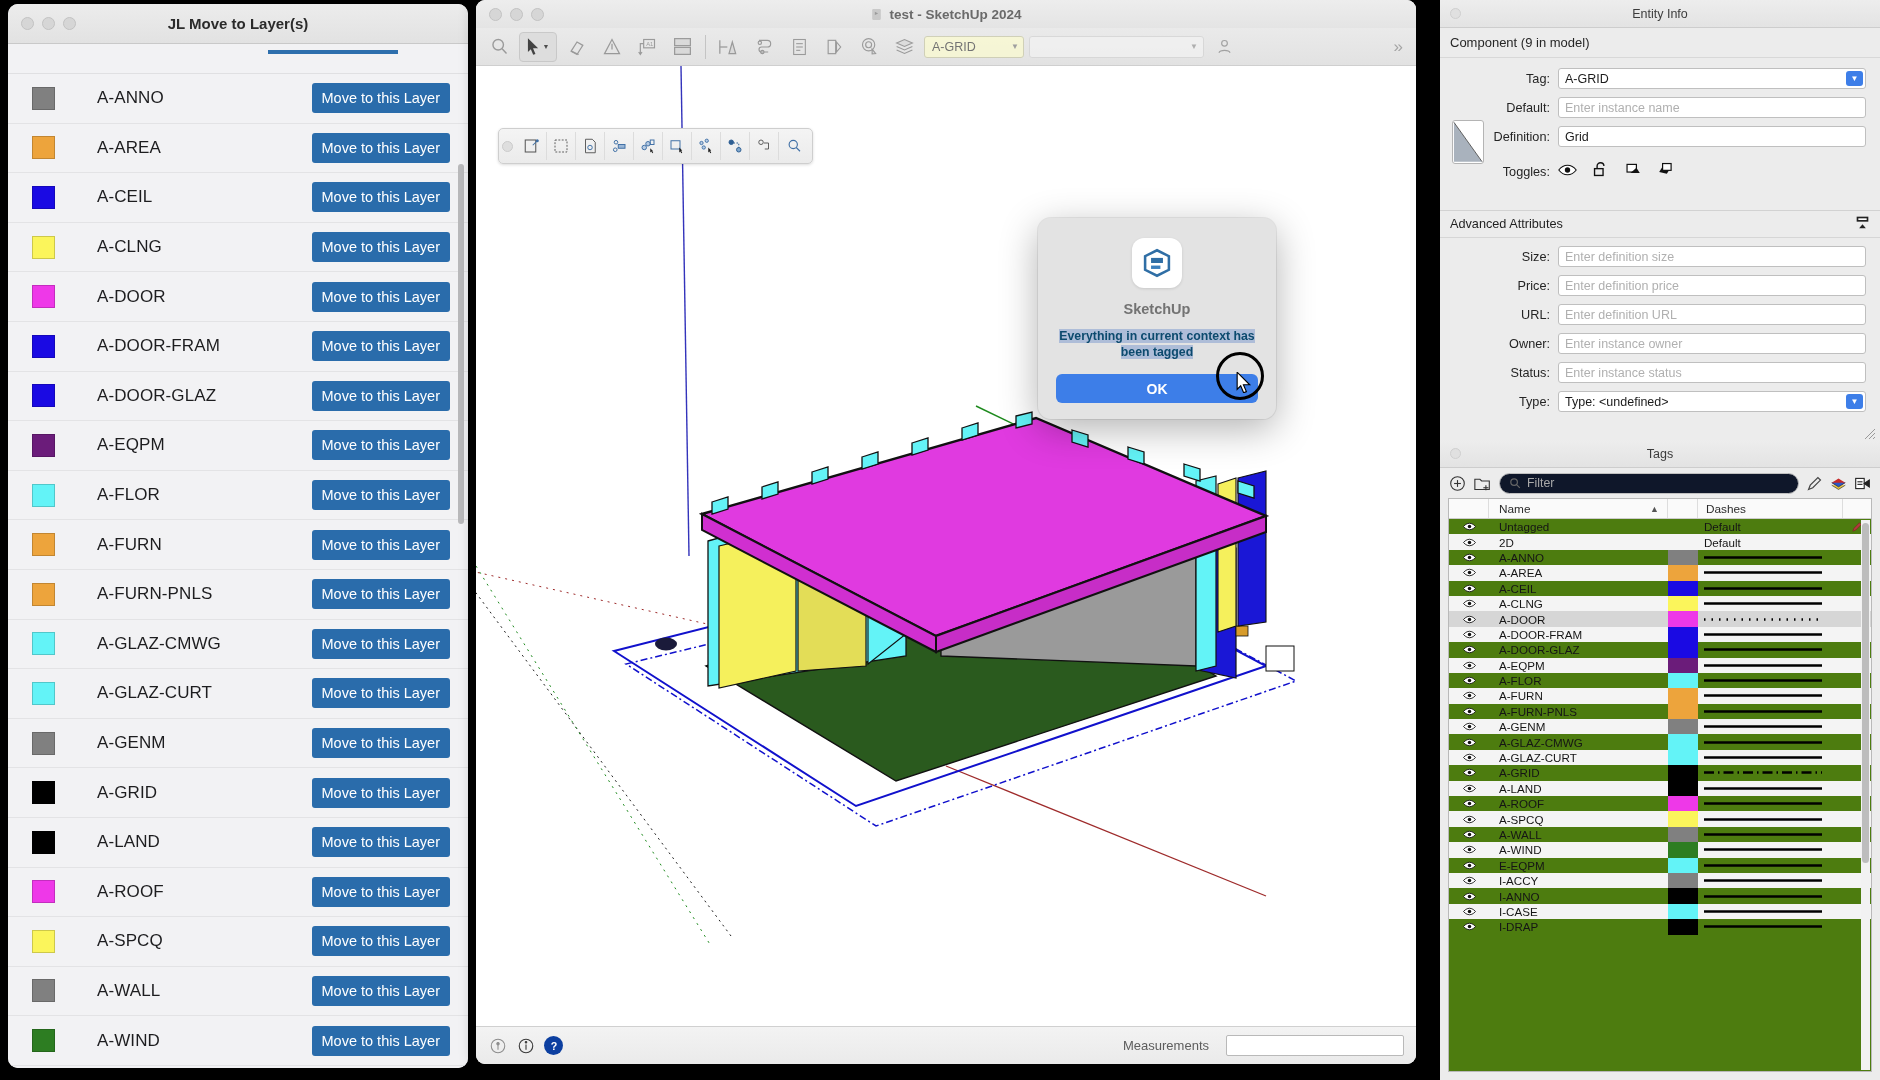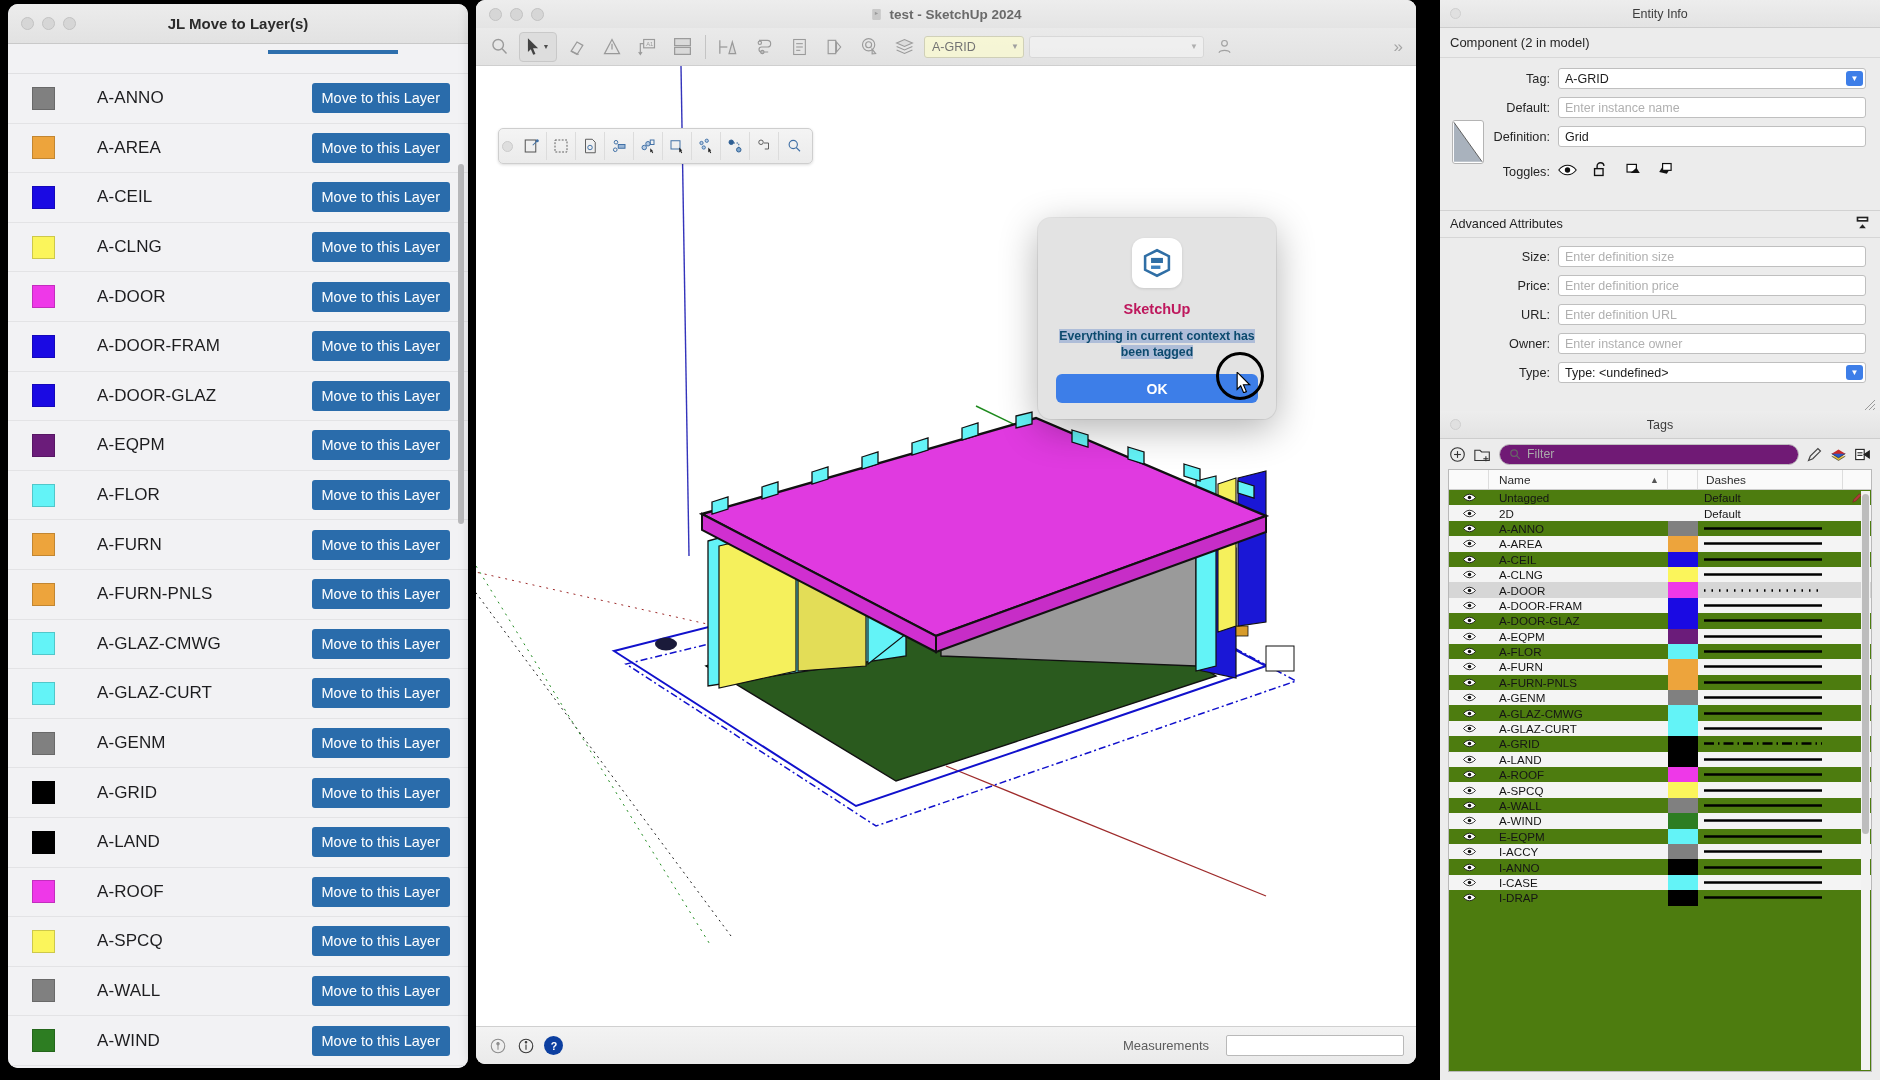--- a/index.html
+++ b/index.html
@@ -132,21 +132,21 @@
     position: absolute; left: 562px; top: 152px; width: 238px;
     background: #e3e3e3; border-radius: 13px; z-index: 30;
     box-shadow: 0 10px 38px rgba(0,0,0,.30), 0 0 0 1px rgba(0,0,0,.07);
     padding: 20px 18px 16px; text-align: center;
   }
   #modal-logo {
     width: 50px; height: 50px; margin: 0 auto 13px; background: #fff;
     border-radius: 12px; display: flex; align-items: center; justify-content: center;
     box-shadow: 0 1px 3px rgba(0,0,0,.12);
   }
-  #modal-title { font-size: 14.5px; font-weight: bold; color: #be185d; margin-bottom: 11px; }
+  #modal-title { font-size: 14.5px; font-weight: bold; color: #737373; margin-bottom: 11px; }
   #modal-msg {
     font-size: 12.3px; font-weight: bold; color: #0c4a6e; line-height: 1.32;
     margin-bottom: 14px; padding: 0 2px;
   }
   #modal-msg span { background: #aebdd8; }
   #modal-ok {
     display: block; width: 100%; height: 29px; background: #3d7ee8;
     color: #fff; font-size: 14px; font-weight: bold; border: none; border-radius: 6px;
     cursor: pointer;
   }
@@ -210,21 +210,21 @@
   #adv-head .icon { margin-left: auto; cursor: pointer; }
   #adv-body { padding: 8px 14px 8px 10px; flex: none; }
   #resize-grip { height: 12px; position: relative; flex: none; }
 
   
   #tags-panel { flex: 1; display: flex; flex-direction: column; min-height: 0; }
   #tags-toolbar {
     height: 30px; display: flex; align-items: center; gap: 7px; padding: 0 9px; flex: none;
   }
   #tg-filter {
-    flex: 1; height: 21px; background: #701a75; border: 1px solid #c0c0c0; border-radius: 11px;
+    flex: 1; height: 21px; background: #0f172a; border: 1px solid #c0c0c0; border-radius: 11px;
     display: flex; align-items: center; padding: 0 9px; gap: 6px;
   }
   #tg-filter .ph { font-size: 12.3px; color: #a9a9a9; }
   .tg-tbicon { cursor: pointer; display:flex; align-items:center; }
   #tags-table {
     flex: 1; margin: 0 8px 8px; background: #4d7c0f; border: 1px solid #b9b9b9;
     display: flex; flex-direction: column; min-height: 0; position: relative; overflow: hidden;
   }
   #tags-header {
     height: 20px; background: #fafafa; border-bottom: 1px solid #ccc;
@@ -657,21 +657,21 @@
       <div id="measure-box"></div>
     </div>
   </div>
 
   <div id="right-tray">
 
     <div class="panel-head">
       <div class="dot"></div>
       <div class="ptitle">Entity Info</div>
     </div>
-    <div id="ei-subhead">Component (2 in model)</div>
+    <div id="ei-subhead">Component (9 in model)</div>
     <div id="ei-body" style="position:relative">
       <div id="ei-thumb">
         <svg class="tri" viewBox="0 0 32 44">
           <polygon points="1,1 31,43 1,43" fill="#a9b2bd"></polygon>
           <polygon points="1,1 31,43 31,1" fill="#ffffff"></polygon>
           <line x1="1" y1="1" x2="31" y2="43" stroke="#555" stroke-width="1"></line>
         </svg>
       </div>
       <div id="ei-fields">
           <div class="ei-row">
@@ -753,20 +753,26 @@
               <span>Enter definition URL</span>
             </div>
           </div>
           <div class="ei-row">
             <div class="ei-label">Owner:</div>
             <div class="ei-input ph">
               <span>Enter instance owner</span>
             </div>
           </div>
           <div class="ei-row">
+            <div class="ei-label">Status:</div>
+            <div class="ei-input ph">
+              <span>Enter instance status</span>
+            </div>
+          </div>
+          <div class="ei-row">
             <div class="ei-label">Type:</div>
             <div class="ei-input combo">
               <span>Type: &lt;undefined&gt;</span>
               <span class="combo-btn">▼</span>
             </div>
           </div>
         </div>
     </div>
     <div id="resize-grip">
       <svg width="12" height="12" viewBox="0 0 12 12" style="position:absolute;right:4px;top:0">

